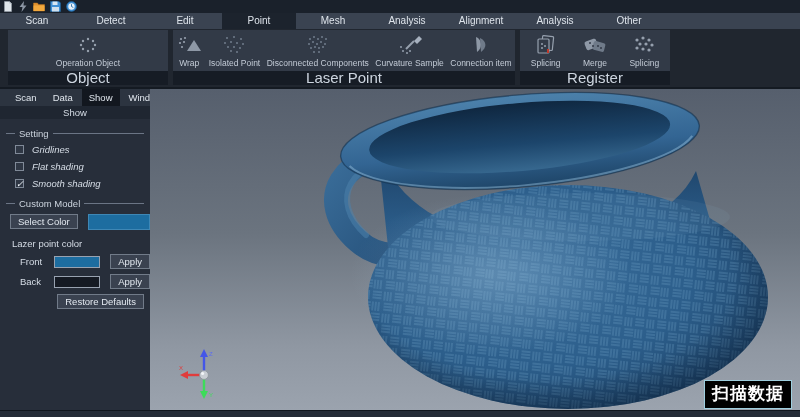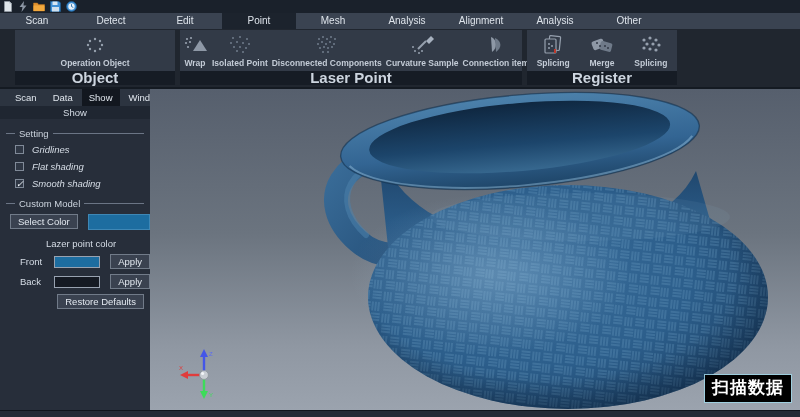--- a/index.html
+++ b/index.html
@@ -10,21 +10,21 @@
   
   .titlebar { height:13px; background:#1a212b; display:flex; align-items:center; gap:5px; padding-left:3px; }
   .titlebar svg { display:block; }
 
   
   .menubar { height:16px; background:#3a4351; display:flex; font-size:10px; color:#dee4eb; }
   .mitem { width:74px; text-align:center; line-height:16px; cursor:default; }
   .mitem.sel { background:#1c232d; }
 
   
-  .ribbon { height:60px; background:#20262f; display:flex; gap:5px; padding:1px 0 2px 15px; border-bottom:2px solid #141a22;font-weight:bold; }
+  .ribbon { height:60px; background:#20262f; display:flex; gap:5px; padding:1px 0 2px 8px; border-bottom:2px solid #141a22; }
   .rgroup { background:#323a47; display:flex; flex-direction:column; }
   .ricons { flex:1; display:flex; align-items:flex-start; justify-content:space-around; padding-top:3px; }
   .rbtn { display:flex; flex-direction:column; align-items:center; gap:2px; padding:1px 2px;
           color:#c3cbd6; font-size:8.5px; white-space:nowrap; }
   .rbtn svg { display:block; }
   .rlabel { background:#161c25; text-align:center; font-size:15px; color:#cdd5df; height:14px; line-height:14px; }
   .g-object { width:160px; } .g-laser { width:342px;justify-content:flex-end; } .g-register { width:150px; } .g-export { width:74px; }
 
   
   .content { flex:1; display:flex; }
@@ -37,34 +37,34 @@
   .panel-title { height:13px; line-height:13px; background:#1f2631; text-align:center; color:#d6dde6; }
   .group { display:flex; align-items:center; gap:4px; color:#ccd4de; font-size:9.5px; margin:9px 6px 5px 6px; }
   .group::before { content:""; width:9px; border-top:1px solid #6b7585; }
   .group::after  { content:""; flex:1; border-top:1px solid #6b7585; }
   .chkrow { display:flex; align-items:center; gap:8px; margin:0 0 6px 15px;font-style:italic; }
   .chk { width:9px; height:9px; background:#2f3744; border:1px solid #808a98; color:#eef3f8;
          font-size:9px; line-height:8px; text-align:center; }
   .btn { background:#3a4250; border:1px solid #717b89; color:#e3e9f0; font-size:9.5px; padding:1px 7px; cursor:default; }
   .colrow { display:flex; align-items:flex-start; gap:10px; margin:2px 0 8px 10px; }
   .swatch-lg { width:62px; height:16px; background:#1d6da0; border:1px solid #3e87b5; }
-  .lazer-label { margin:2px 0 5px 12px;text-align:center; }
+  .lazer-label { margin:2px 0 5px 12px; }
   .fbrow { display:flex; align-items:center; margin:0 0 5px 20px; }
   .fbrow .lbl { width:42px; }
   .swatch-sm { width:56px; height:12px; border:1px solid #98a2b0; margin-right:10px; }
   .swatch-front { background:#1d6da0; }
   .swatch-back  { background:#151a23; }
   .restore-row { display:flex; justify-content:flex-end; margin:3px 6px 0 0; }
 
   
   .viewport { position:relative; width:650px; height:321px;
     background:linear-gradient(180deg,#565f6d 0%, #6b747f 45%, #8f97a2 80%, #9ba3ae 100%); overflow:hidden; }
   .viewport > svg.scene { position:absolute; left:0; top:0; }
   .axis { position:absolute; left:28px; top:258px; }
-  .badge { position:absolute; right:9px; bottom:8px; background:#000; color:#fff;
+  .badge { position:absolute; right:9px; bottom:2px; background:#000; color:#fff;
     font-size:17px; font-weight:bold; letter-spacing:1px; padding:1px 7px 3px 7px;
     outline:1px solid rgba(160,215,232,.85); }
 
   
   .statusbar { height:7px; background:#242b36; border-top:1px solid #10151c; }
 </style>
 </head>
 <body>
 
 <div id="app">

